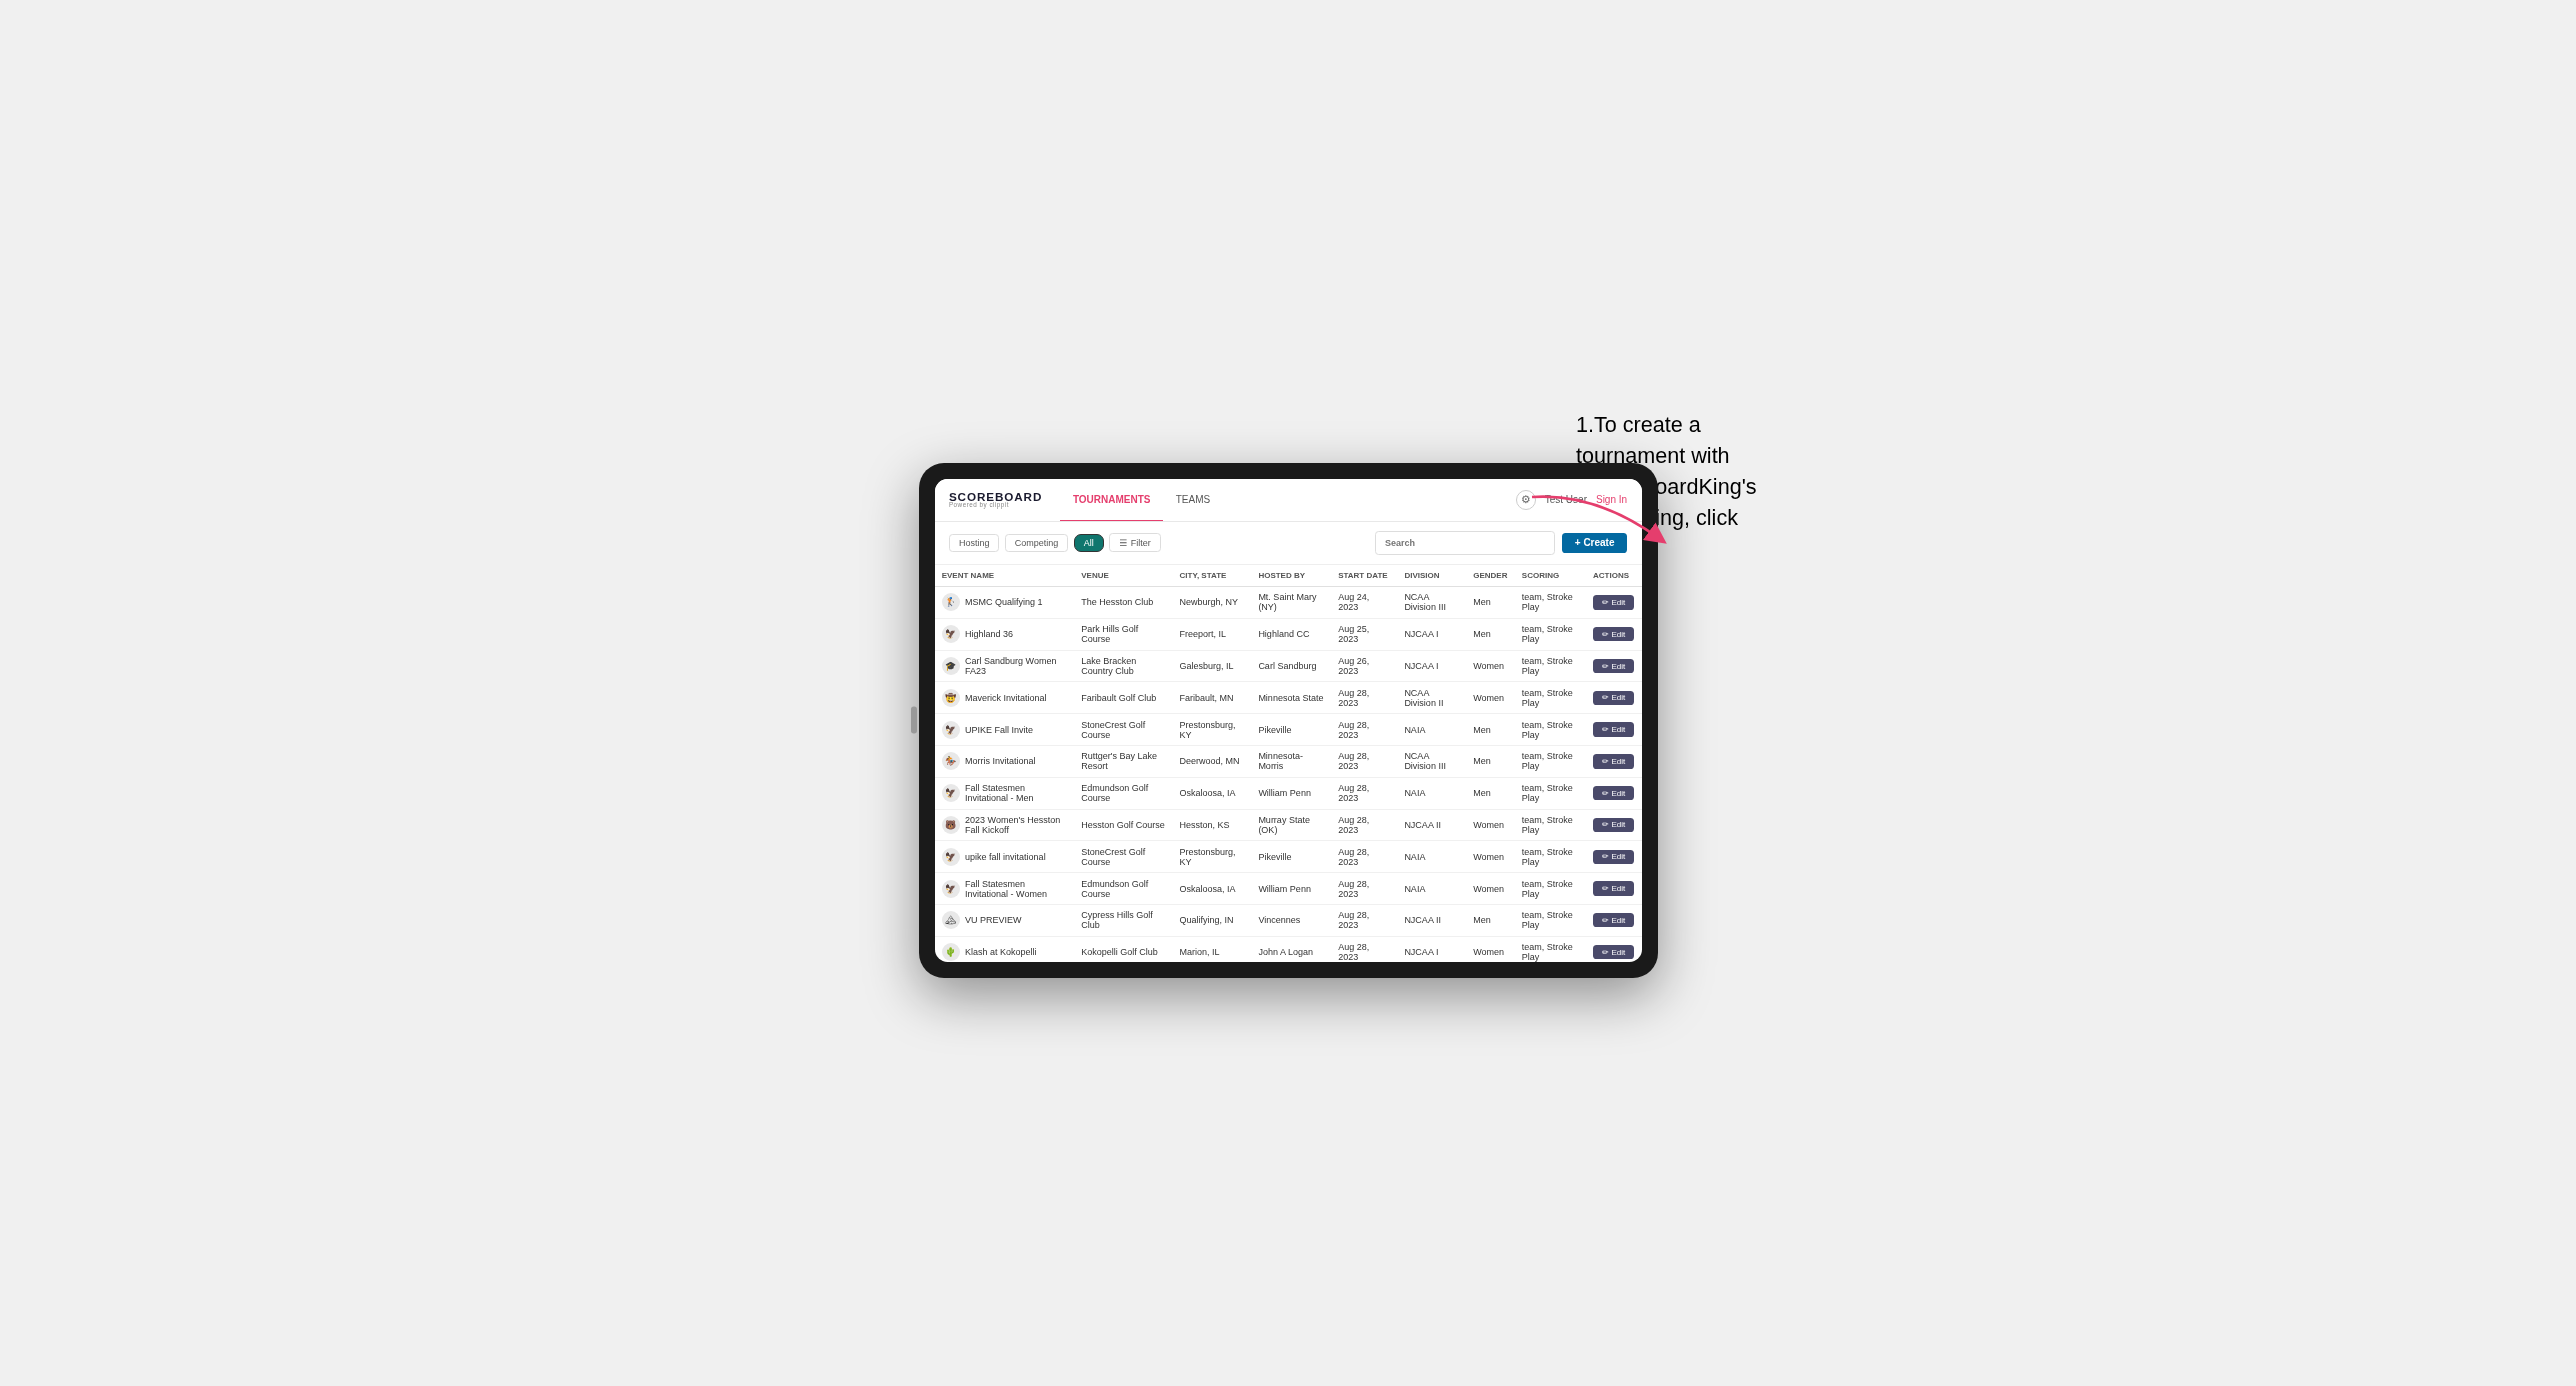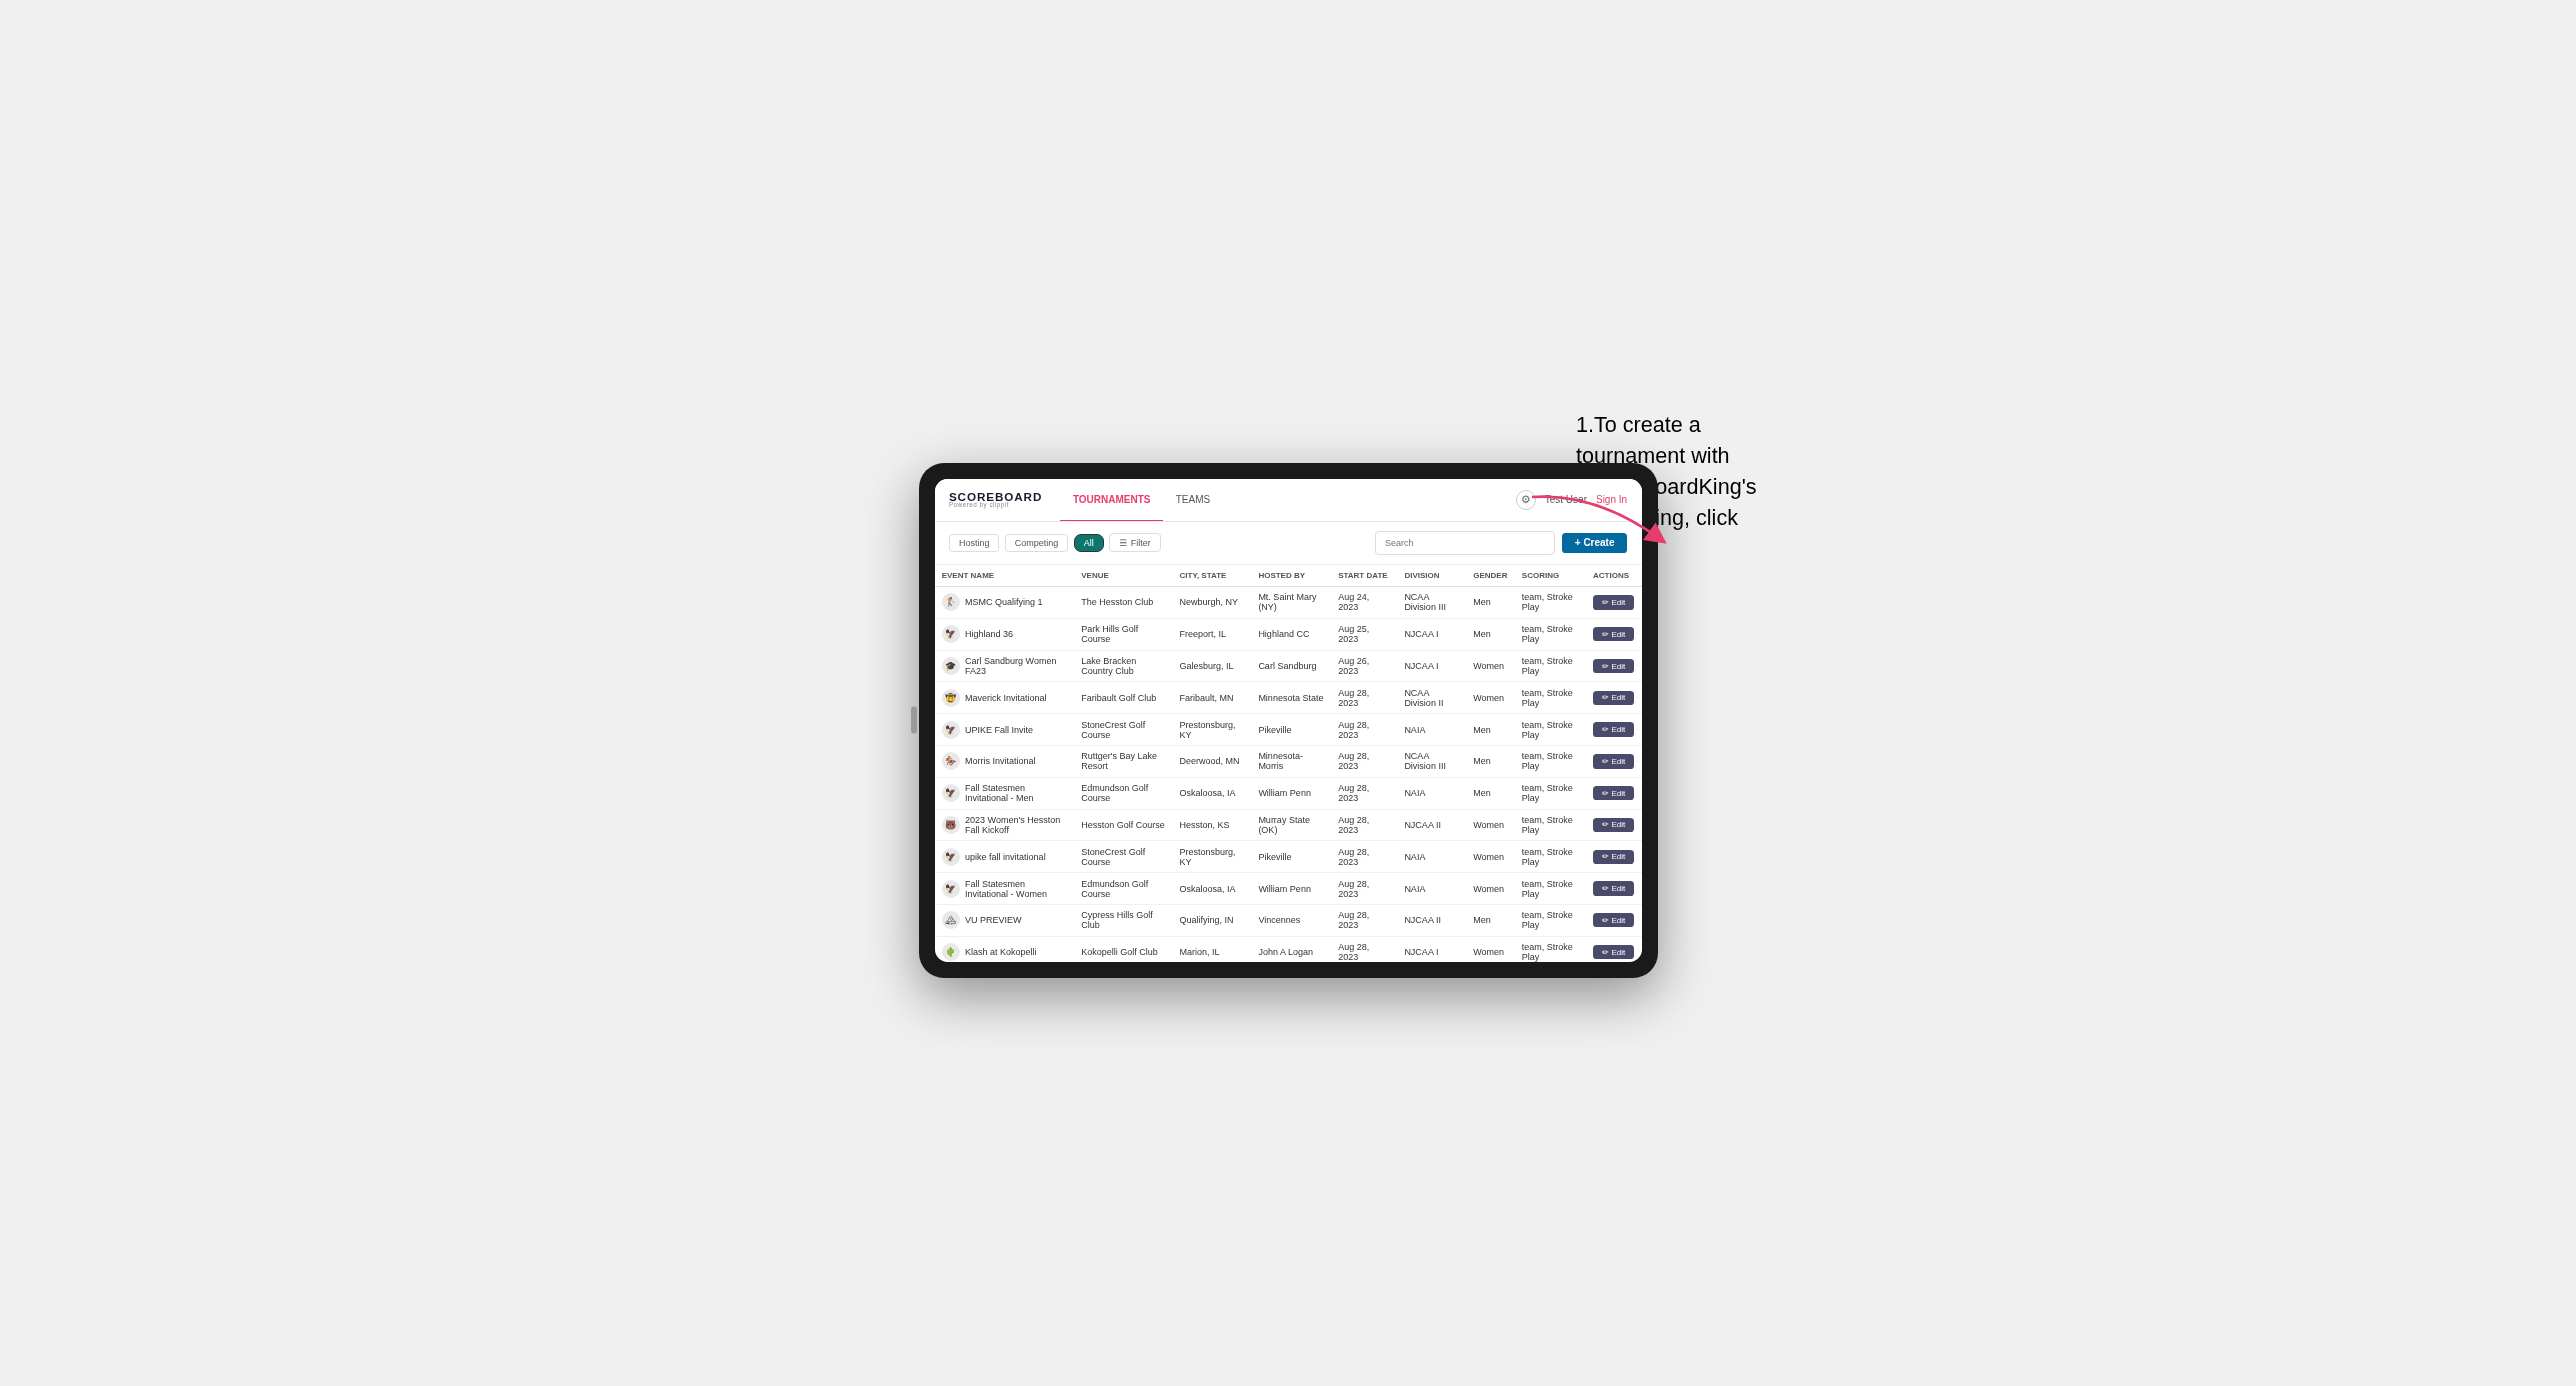--- a/index.html
+++ b/index.html
@@ -175,20 +175,21 @@
     }
 
     .search-input {
       padding: 6px 9px;
       border: 0.9px solid #ddd;
       border-radius: 3.6px;
       font-size: 9px;
       width: 180px;
       color: #999;
       background: #fff;
+      font-weight: bold;
     }
 
     .create-btn {
       padding: 4.5px 12.6px;
       background: #0369a1;
       color: #fff;
       border: none;
       border-radius: 3.6px;
       font-size: 10px;
       font-weight: 600;

